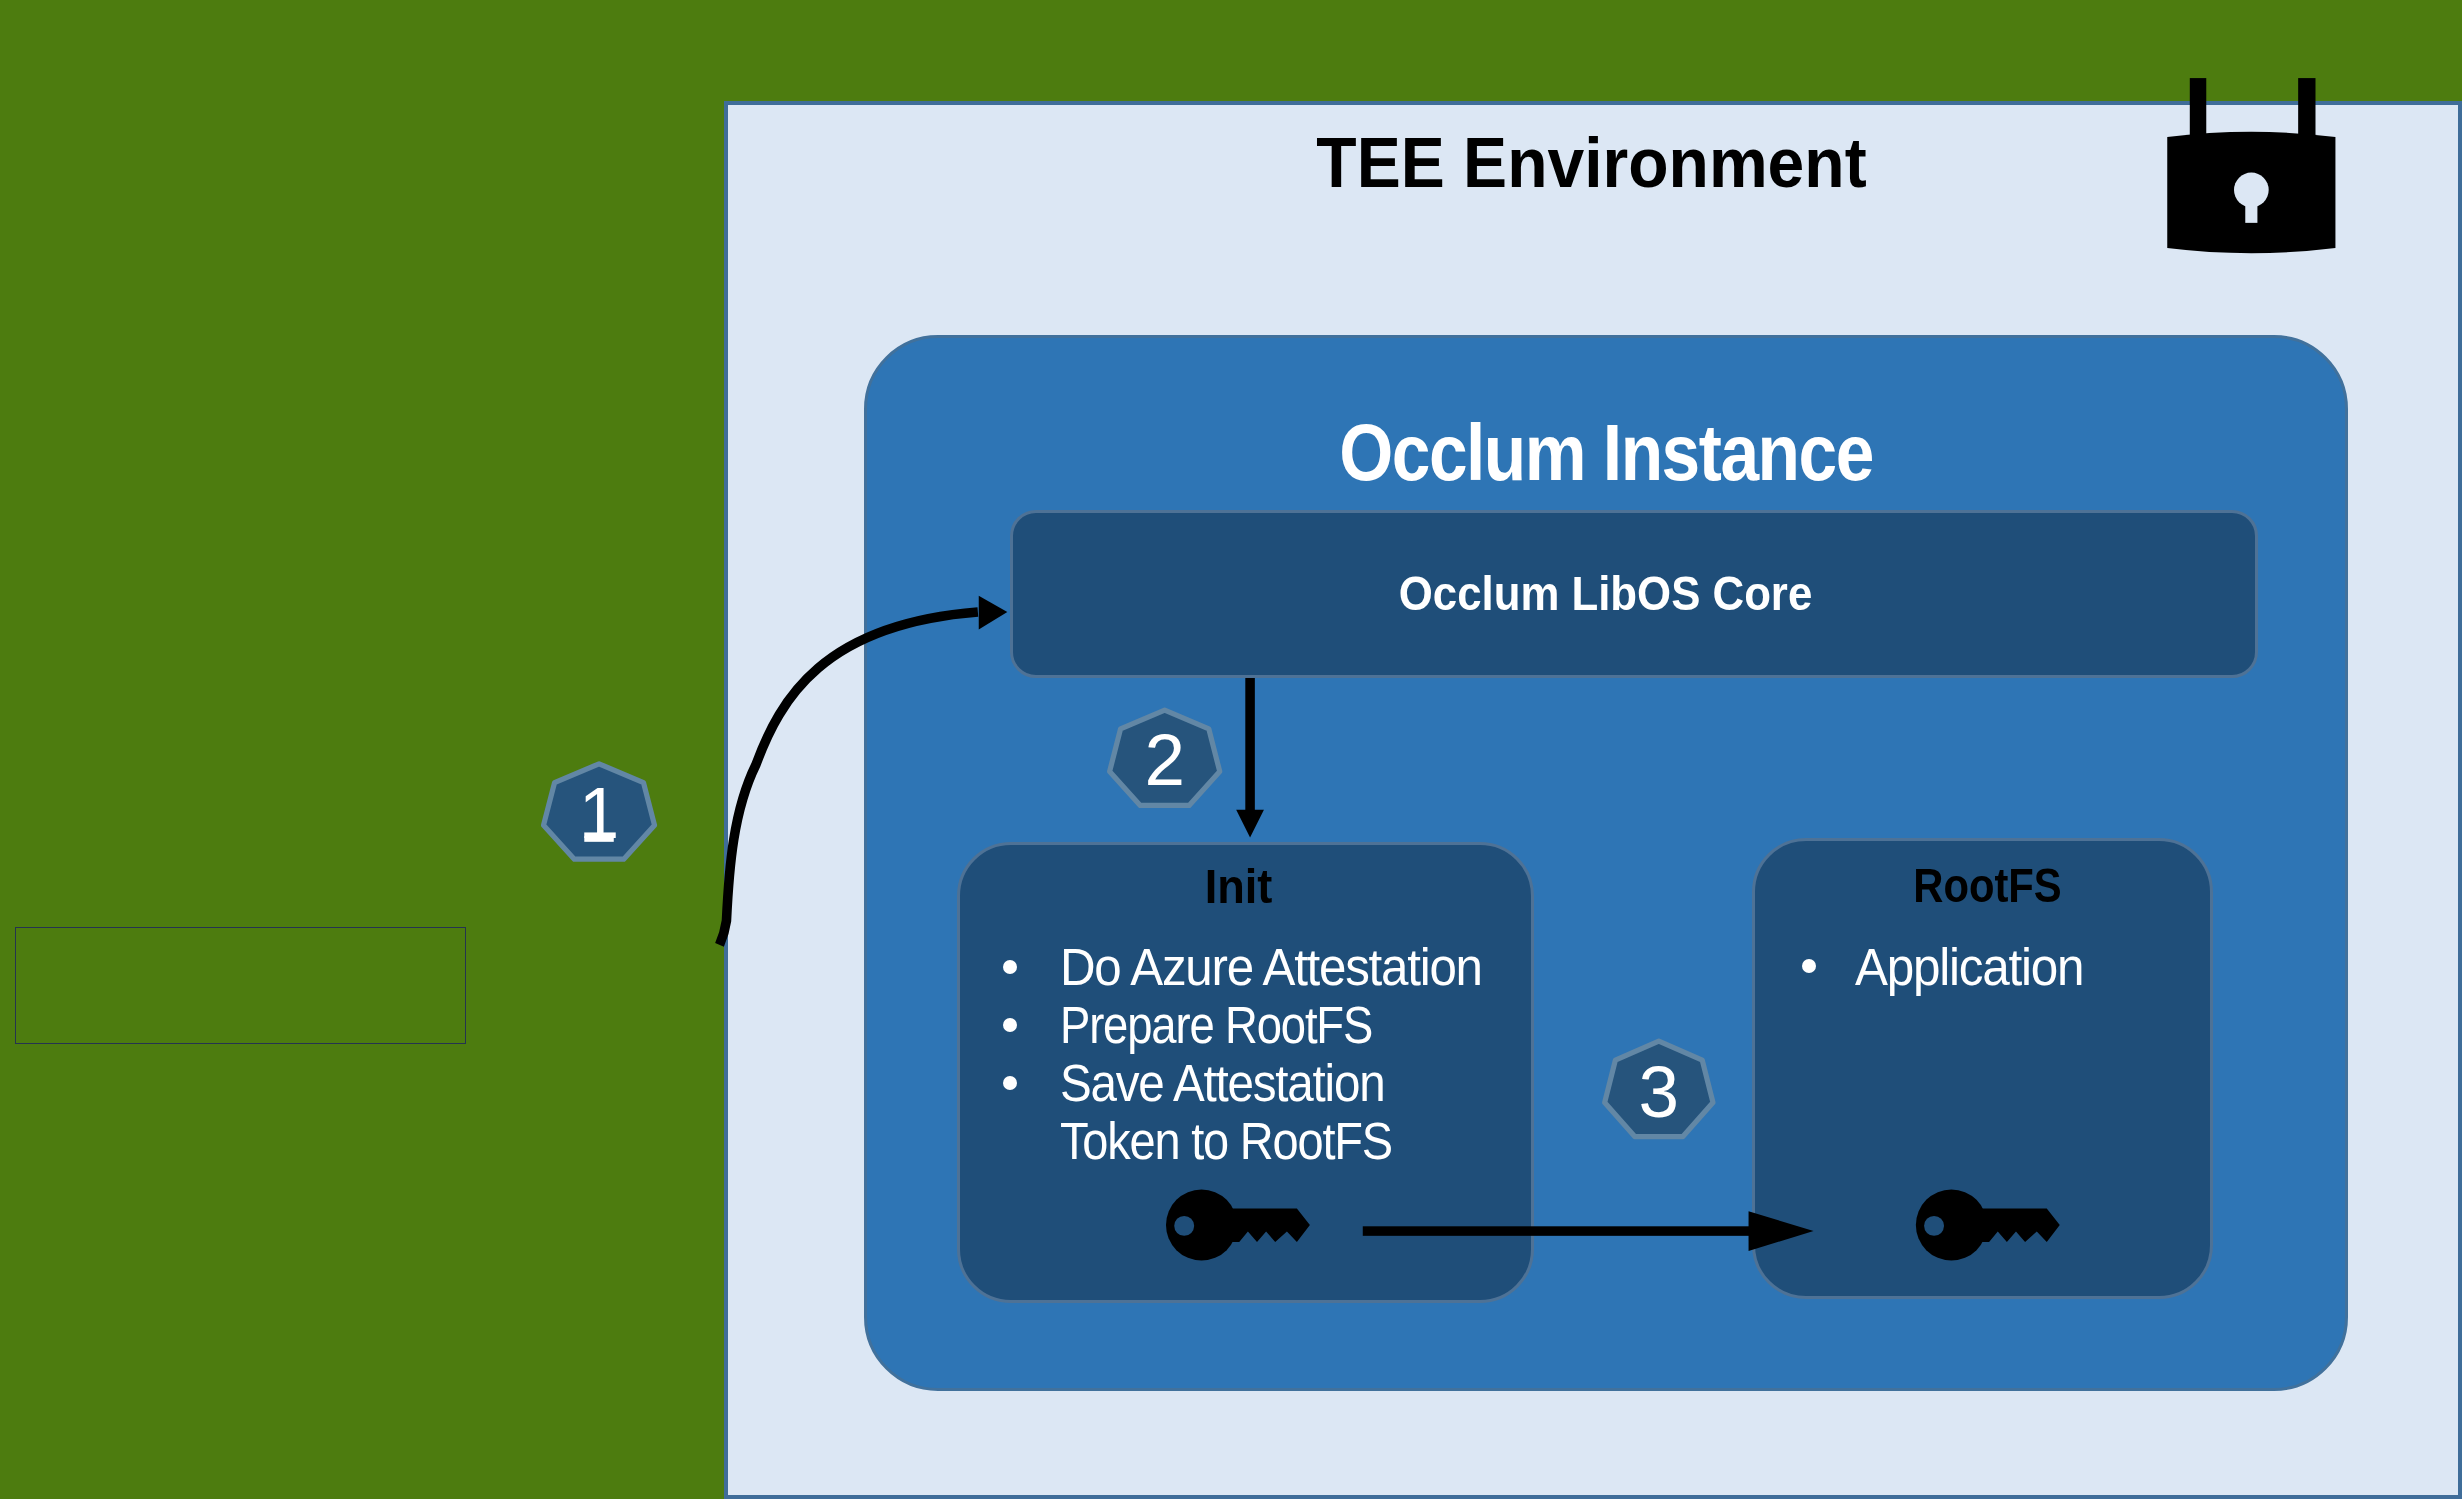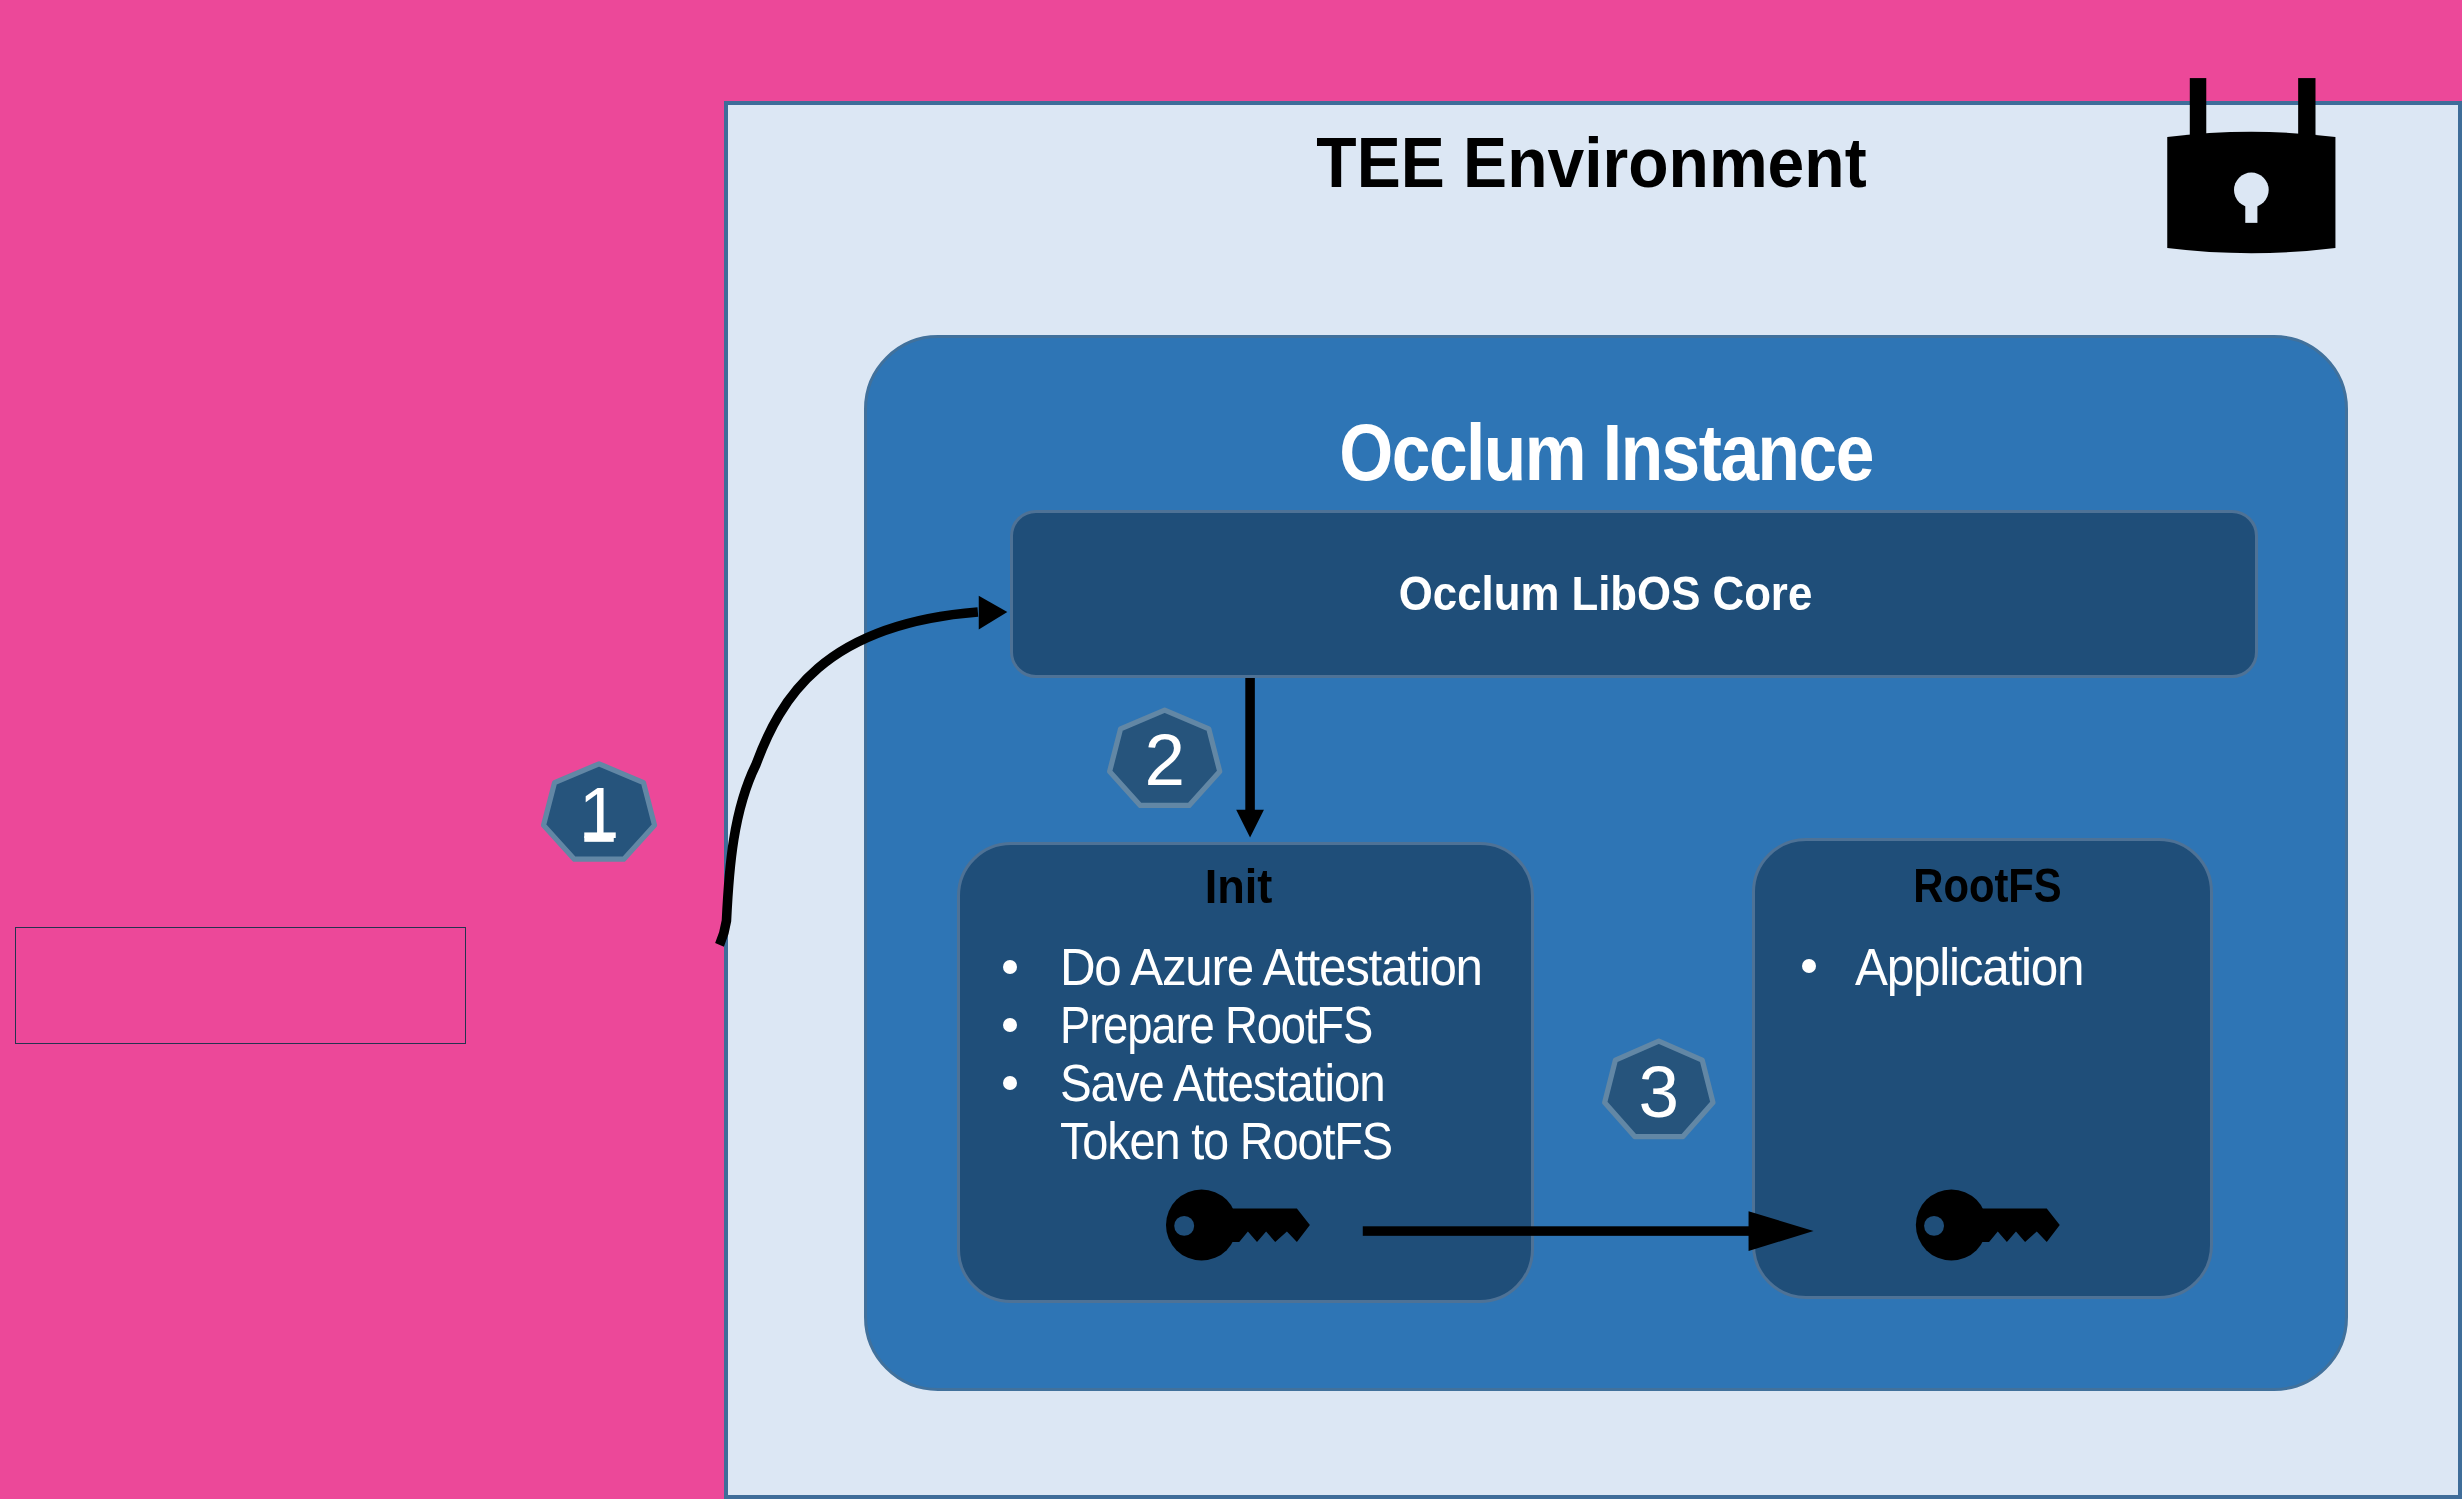--- a/index.html
+++ b/index.html
@@ -1,16 +1,16 @@
 <!DOCTYPE html>
 <html style="font-size:14px"><head>
 <meta charset="utf-8">
 <style>
   html,body{margin:0;padding:0;background:#000;}
-  #canvas{position:relative;width:2462px;height:1499px;background:#ec4899;overflow:hidden;
+  #canvas{position:relative;width:2462px;height:1499px;background:#4d7c0f;overflow:hidden;
           font-family:"Liberation Sans",sans-serif;}
   .abs{position:absolute;}
   #tee{left:724px;top:101px;width:1738px;height:1398px;background:#dce7f4;
        border:4.3px solid #3f6d99;box-sizing:border-box;}
   #occ{left:864px;top:335px;width:1484px;height:1056px;background:#2e75b5;
        border:3.5px solid #41719c;border-radius:74px;box-sizing:border-box;}
   #libos{left:1010px;top:510px;width:1248px;height:168px;background:#1f4e79;
        border:3.5px solid #4e7296;border-radius:26px;box-sizing:border-box;}
   #init{left:957px;top:842px;width:577px;height:461px;background:#1f4e79;
        border:3.5px solid #4e7296;border-radius:54px;box-sizing:border-box;}

